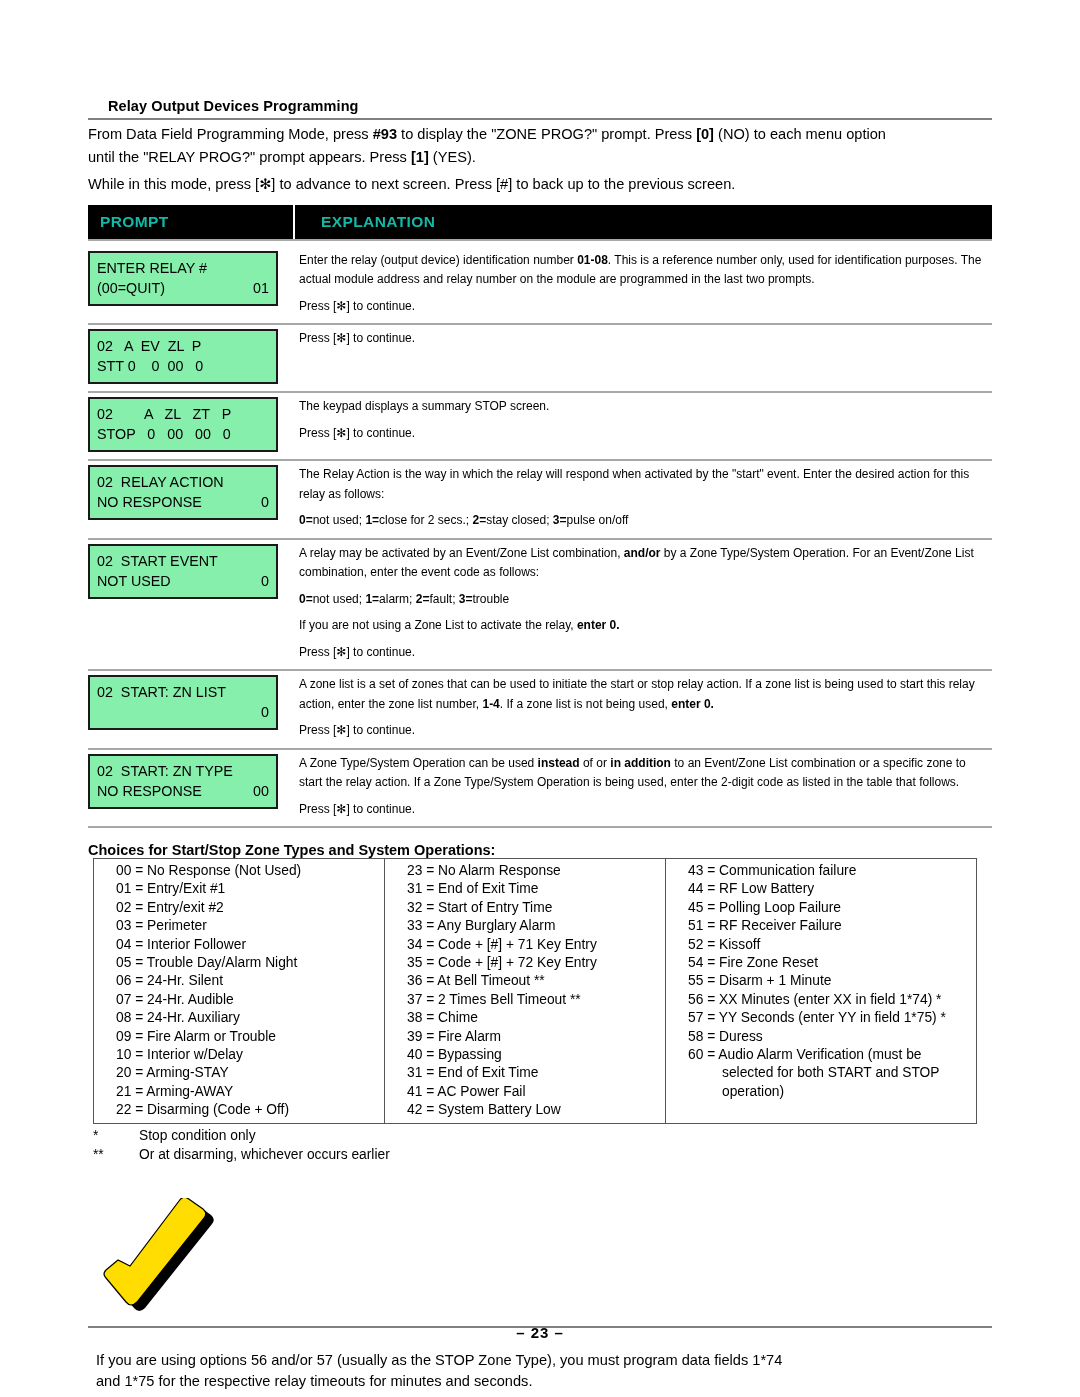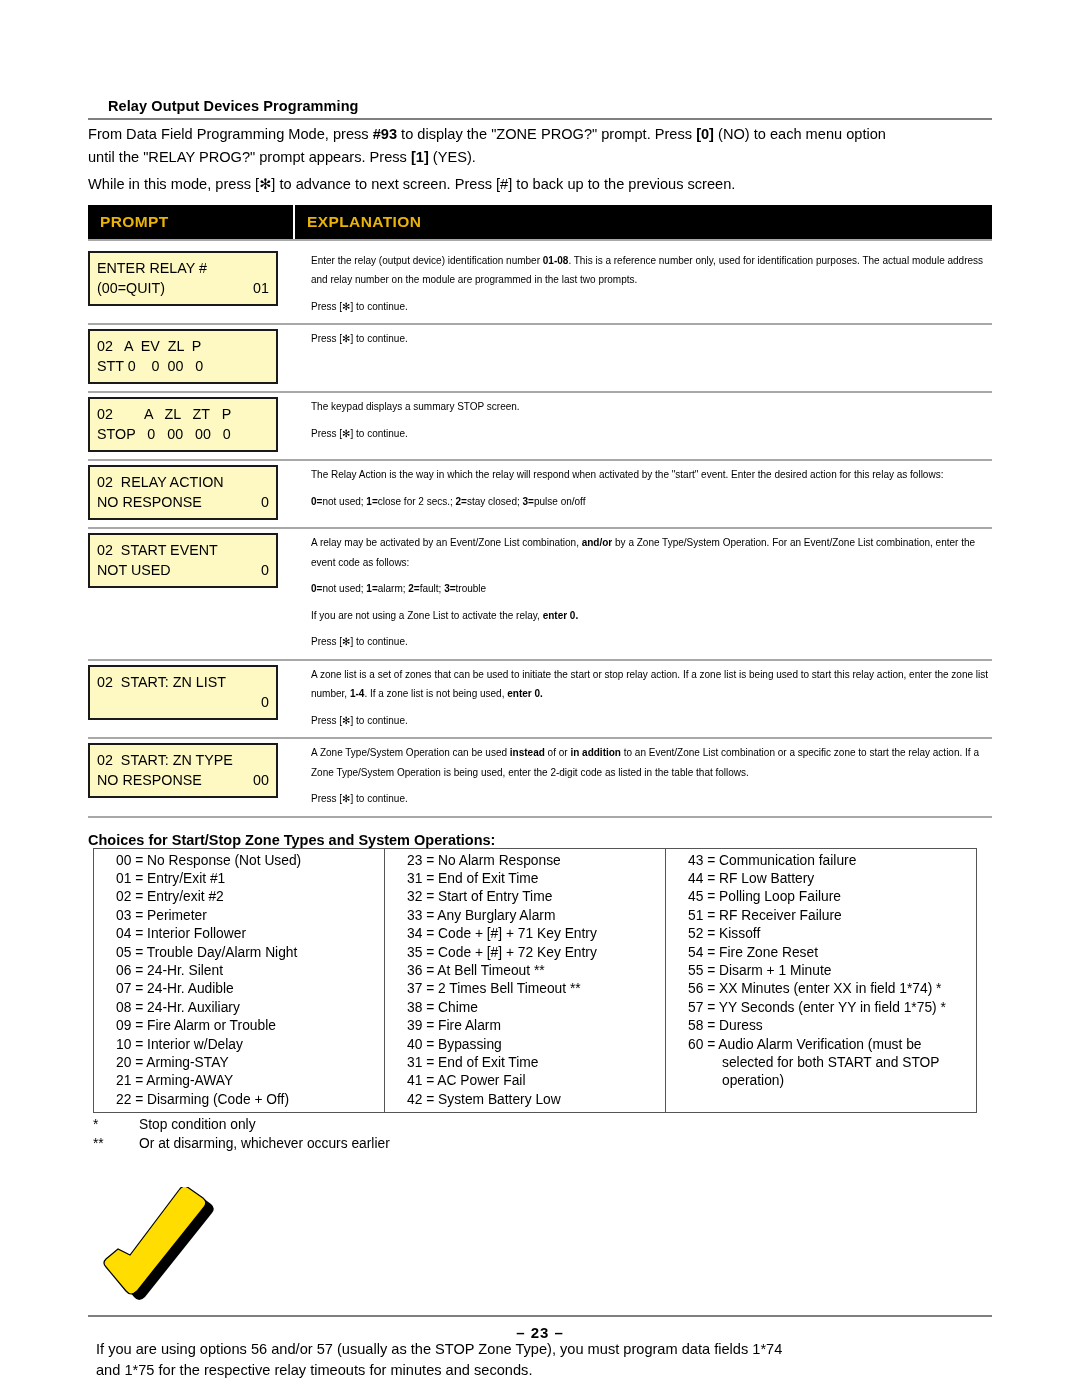--- a/index.html
+++ b/index.html
@@ -41,41 +41,41 @@
     font-size: 14.6px;
     line-height: 21.5px;
   }
   .intro p { margin: 0 0 1px 0; }
   .intro .blk { padding-top: 5px; }
 
   
   .hdr-bar {
     margin-top: 9px;
     background: #000000;
-    color: #eab308;
+    color: #14b8a6;
     height: 34px;
     display: flex;
     align-items: center;
     position: relative;
   }
   .hdr-bar .cell1 {
     width: 205px;
     padding-left: 12px;
     box-sizing: border-box;
     font-size: 15.5px;
     font-weight: bold;
     letter-spacing: .4px;
   }
   .hdr-bar .divider {
     width: 2px;
     background: #ffffff;
     height: 34px;
   }
   .hdr-bar .cell2 {
-    padding-left: 12px;
+    padding-left: 26px;
     font-size: 15.5px;
     font-weight: bold;
     letter-spacing: .4px;
   }
 
   
   .row {
     display: flex;
     align-items: flex-start;
     border-bottom: 2px solid #a8a8a8;
@@ -85,36 +85,35 @@
   .row.first { border-top: 2px solid #a8a8a8; padding-top: 10px;}
   .row:last-of-type { }
   .col-prompt {
     width: 205px;
     flex: 0 0 205px;
     box-sizing: border-box;
   }
   .col-expl {
     flex: 1 1 auto;
     padding-left: 6px;
-    font-size: 10px;
+    font-size: 12px;
     line-height: 19.5px;
-    margin-left: 12px;
   }
   .col-expl p { margin: 0; }
   .col-expl p.gap { margin-top: 7px; }
 
   
   .kp {
     border: 2px solid #1a1a1a;
     width: 190px;
     box-sizing: border-box;
     padding: 5px 7px 6px 7px;
     font-size: 14.3px;
     line-height: 20px;
-    background: #fef9c3;
+    background: #86efac;
   }
   .kp .ln {
     display: flex;
     white-space: pre;
   }
   .kp .ln .grow { flex: 1 1 auto; }
   .kp .ln .r { text-align: center; }
 
   
   .choices-title {

